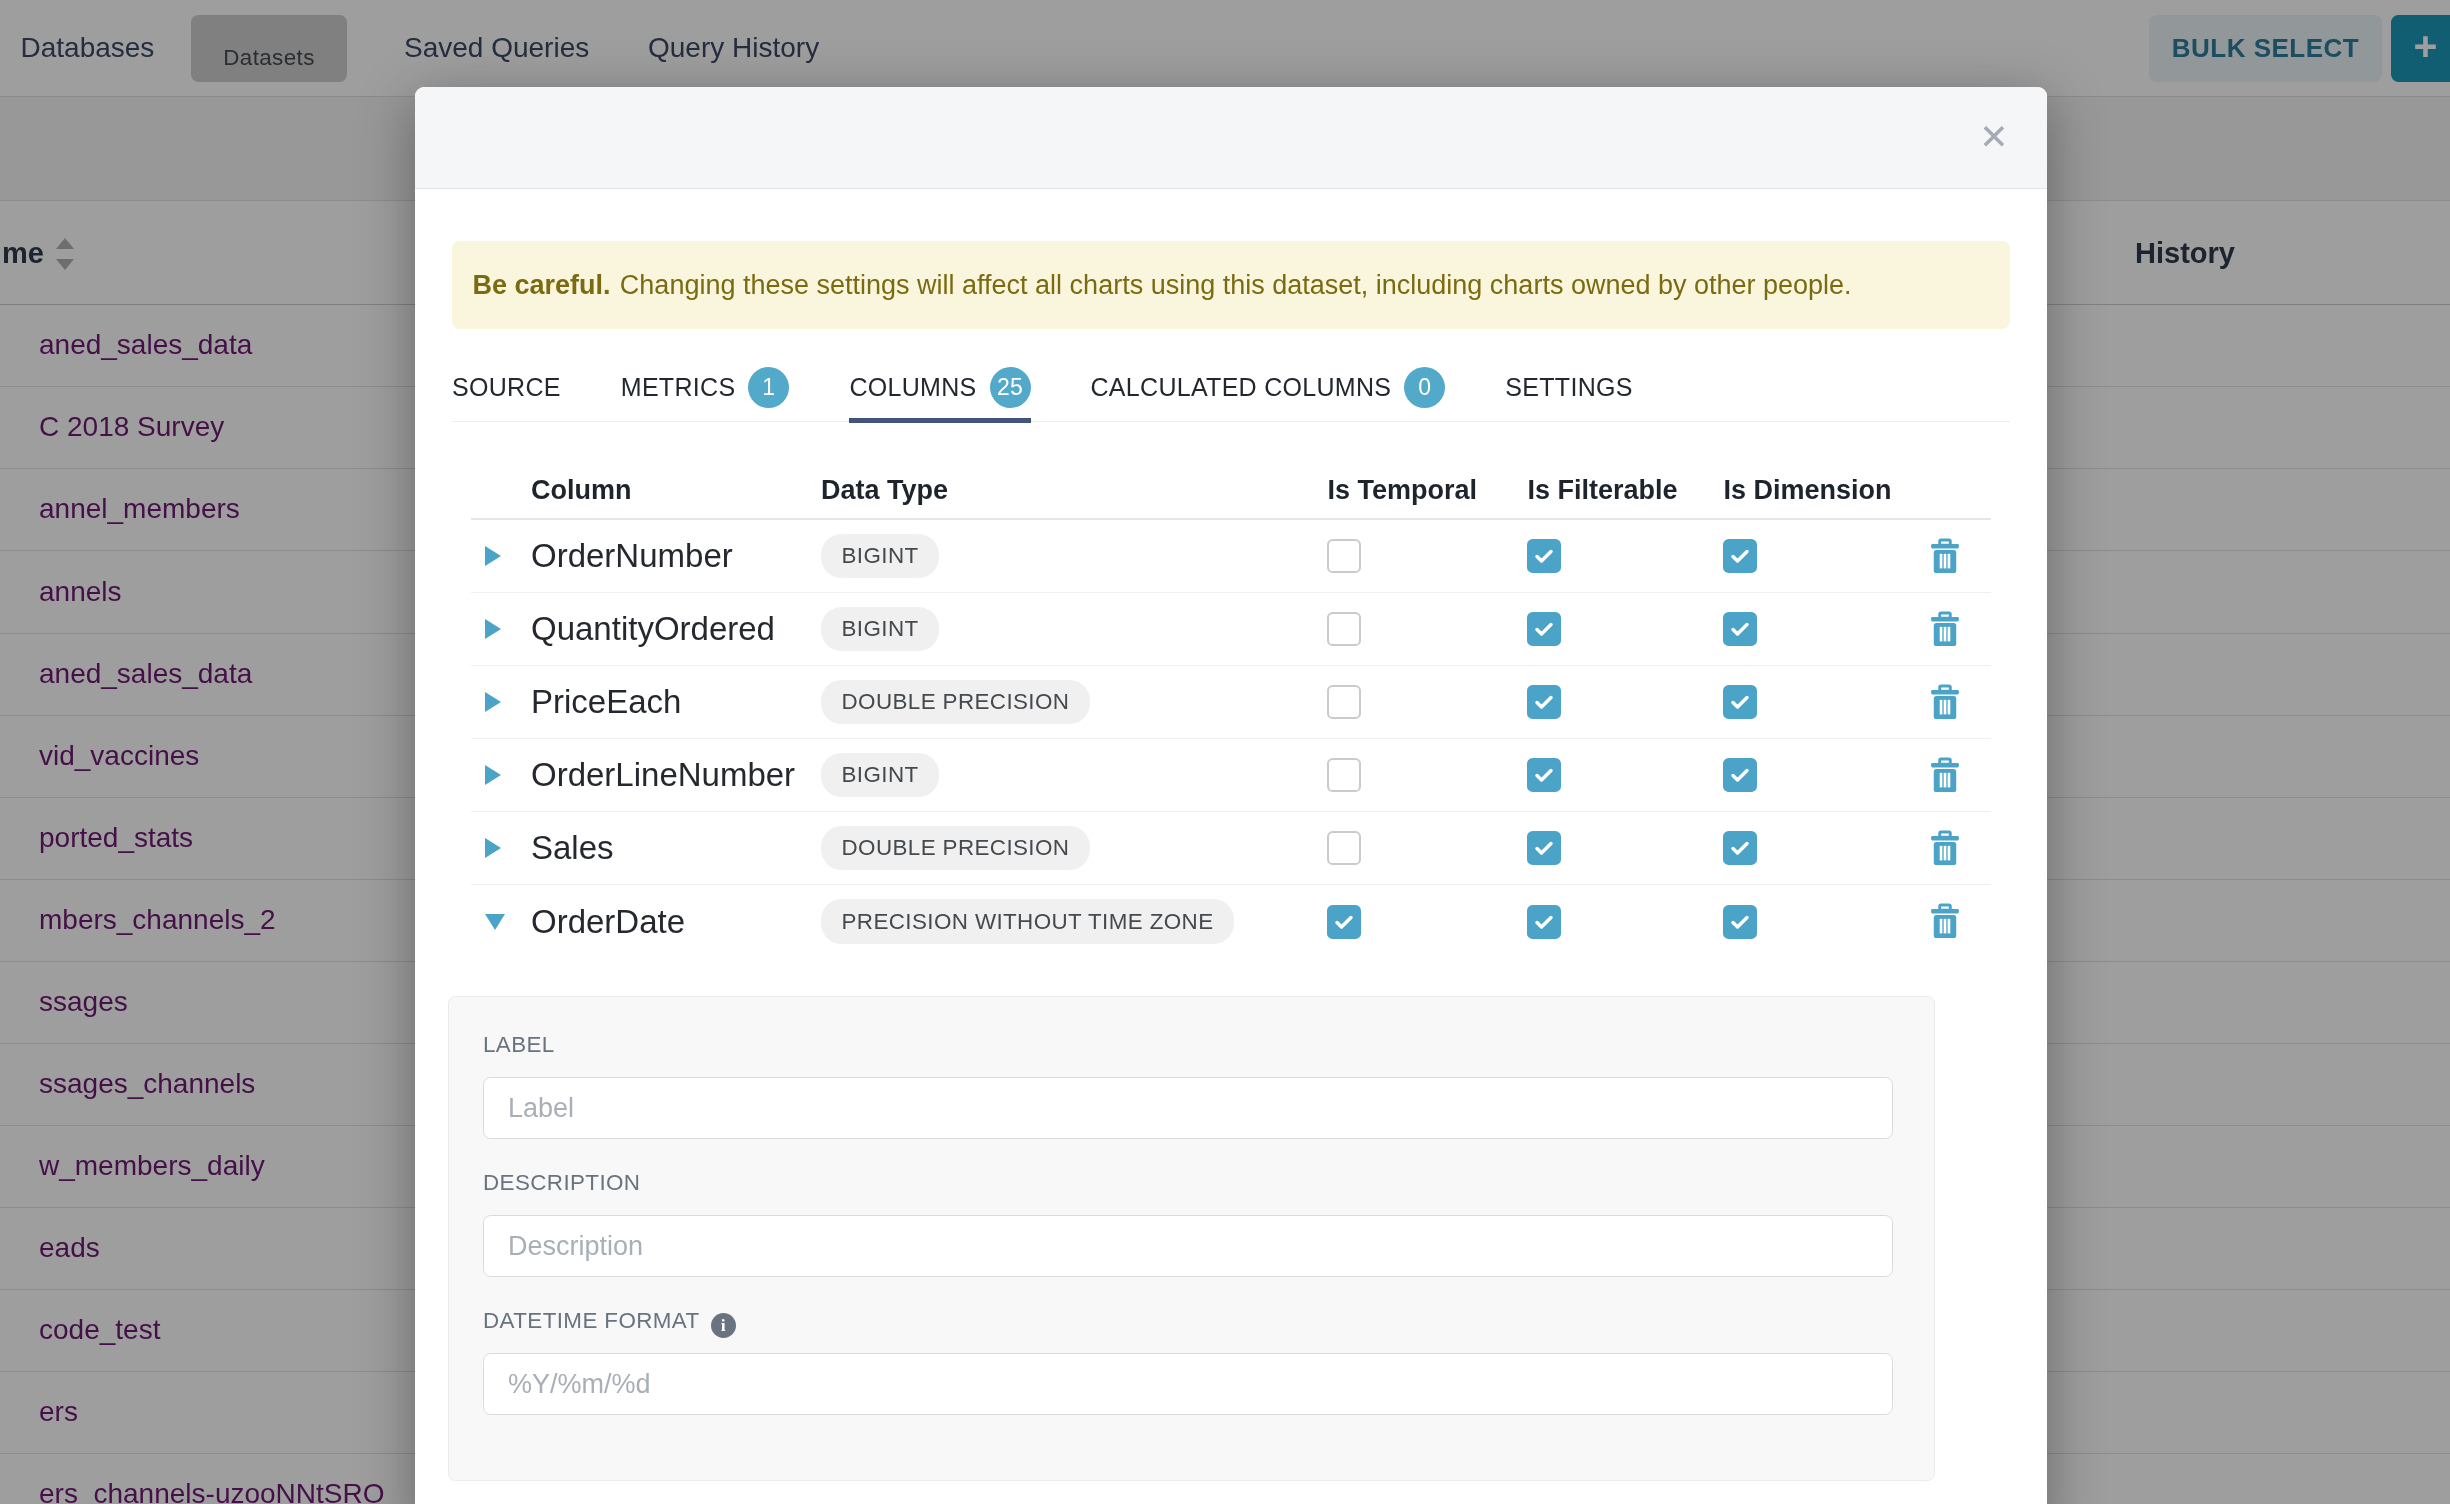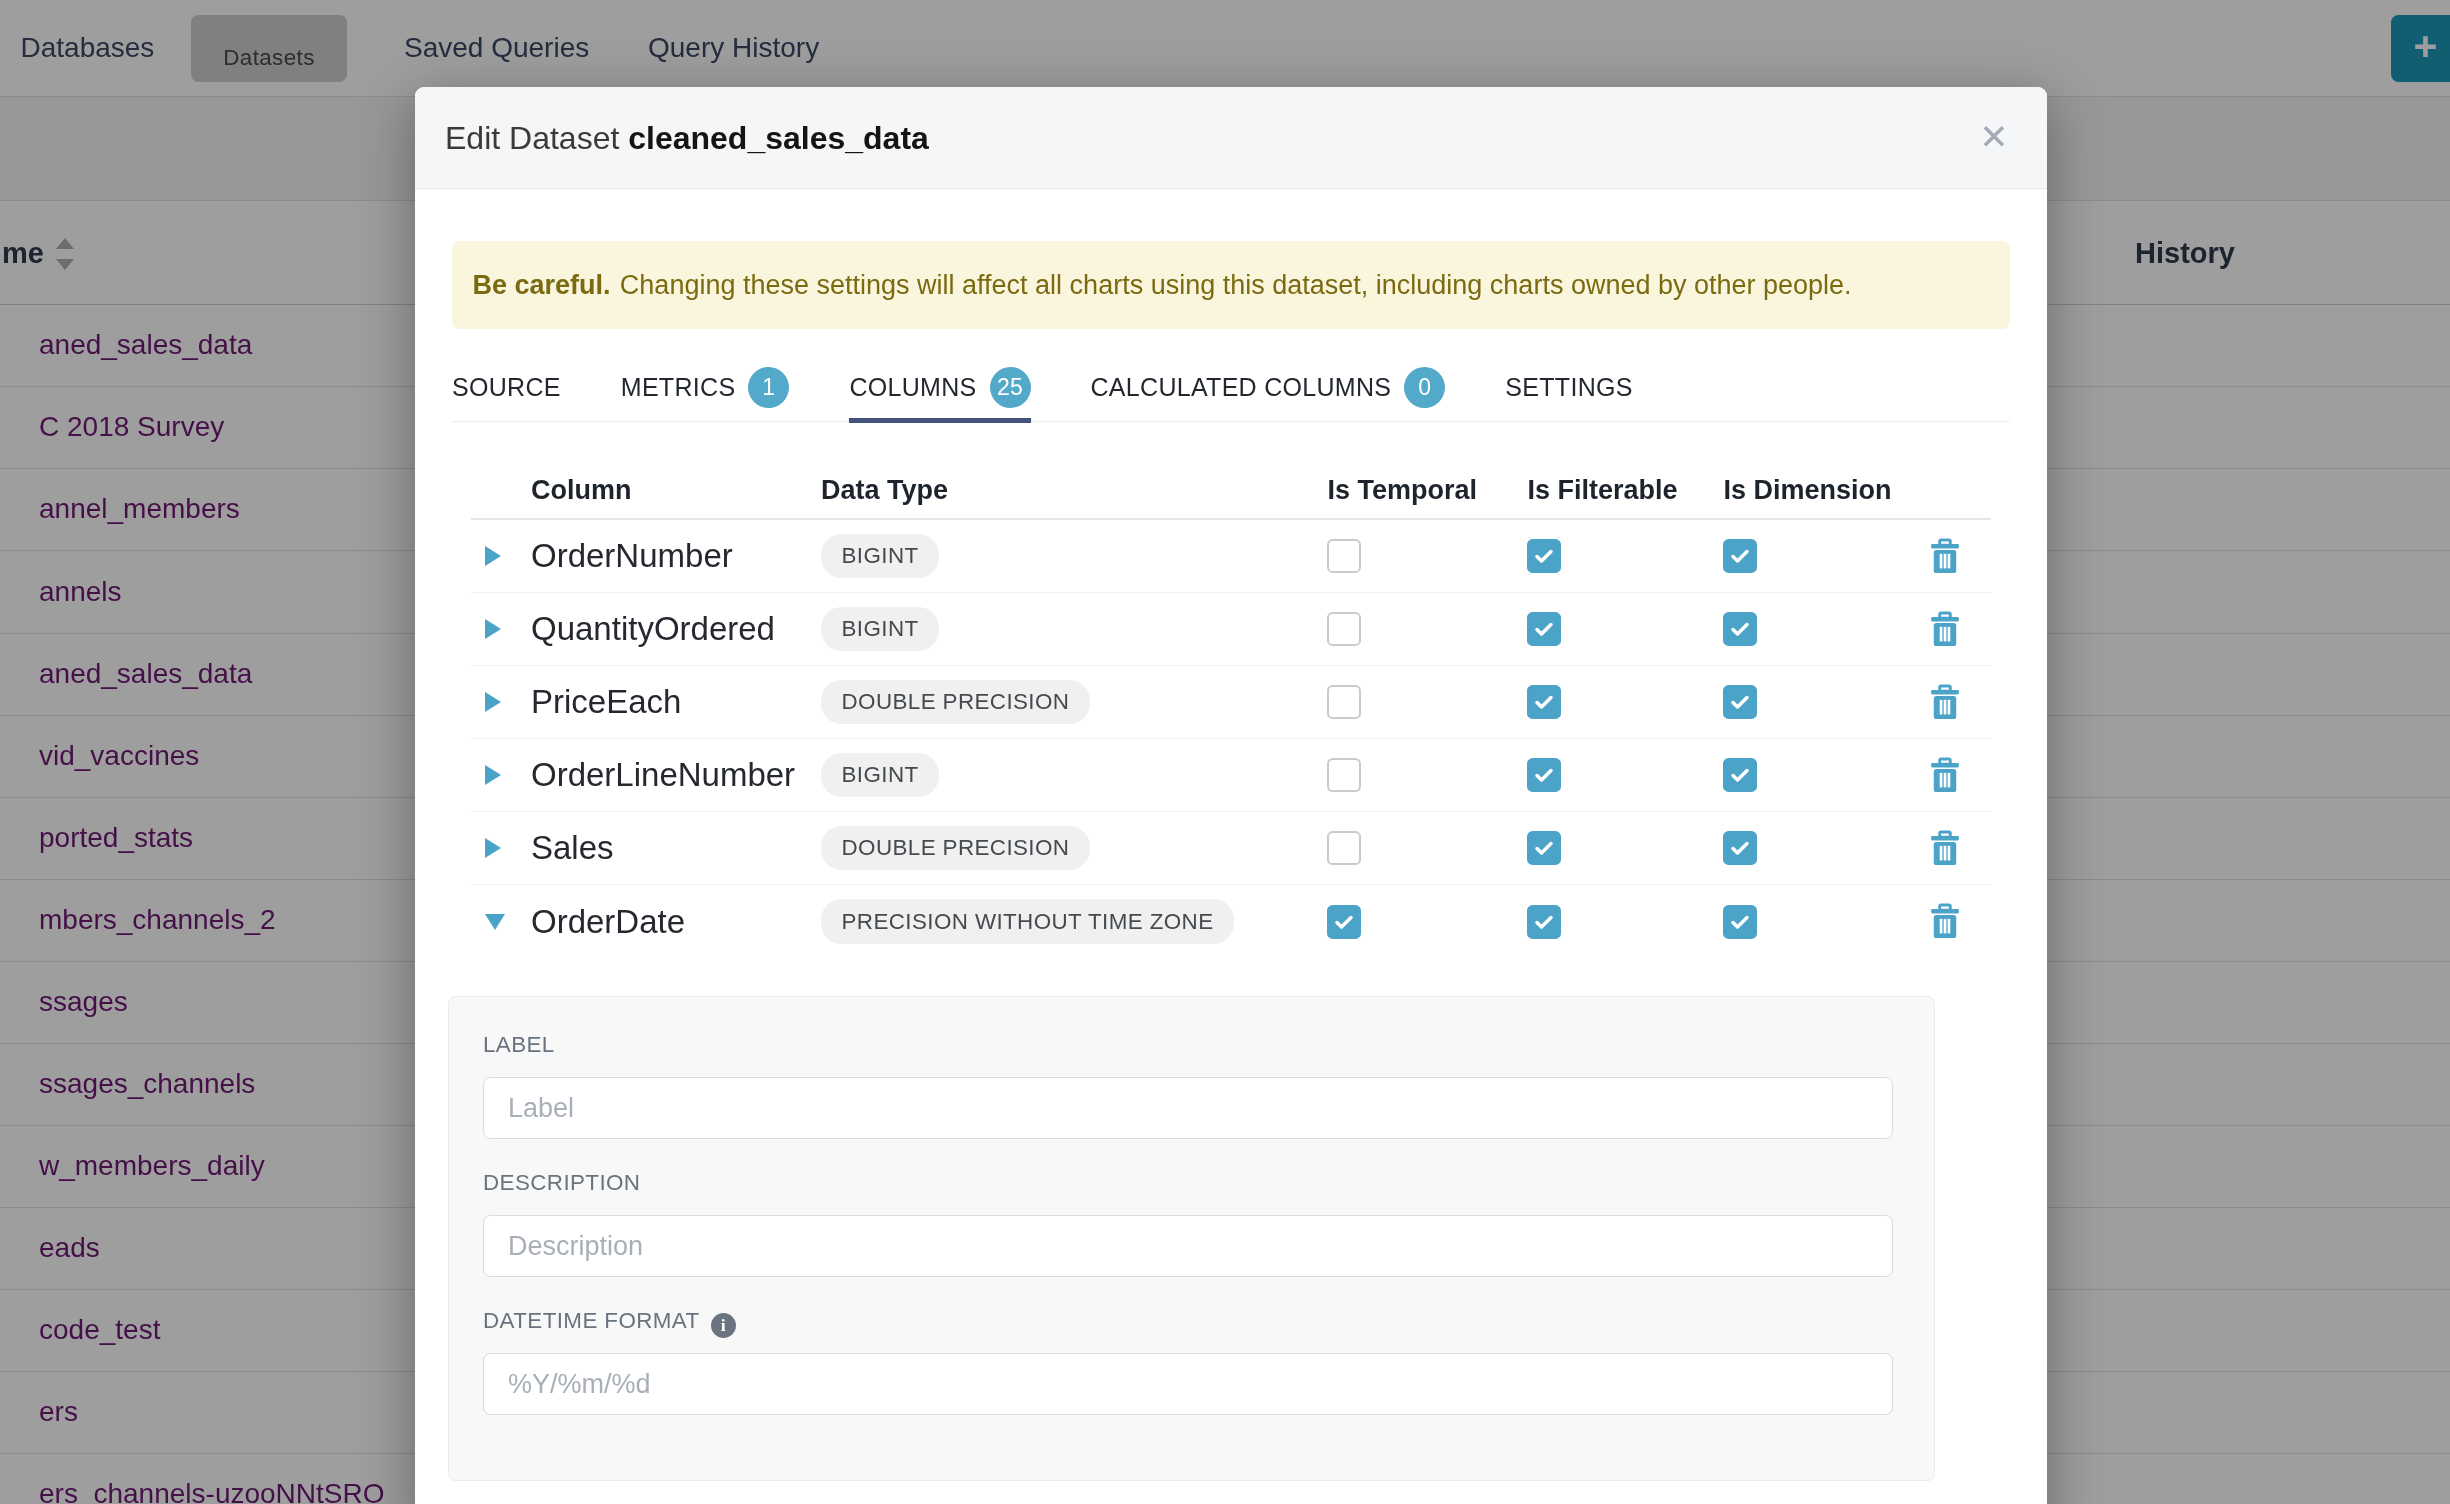--- a/index.html
+++ b/index.html
@@ -89,20 +89,21 @@
 
 <div class="stage">
 
   <div class="bg-page">
 
     <div class="navbar">
       <span class="nav-item" style="left:20.5px;">Databases</span>
       <span class="nav-item pill" style="left:191px; width:156px;">Datasets</span>
       <span class="nav-item" style="left:404px;">Saved Queries</span>
       <span class="nav-item" style="left:648px;">Query History</span>
+      <span class="bulk-btn">BULK SELECT</span>
       <span class="plus-btn"><span>+</span></span>
     </div>
 
     <div class="filterbar">
       <span class="caret-dn lone-caret"></span>
       <span class="db-label">Database:</span>
       <span class="db-value">examples</span>
       <span class="caret-dn db-caret" style="border-left-width:9.3px;border-right-width:9.3px;border-top-width:11.2px;"></span>
     </div>
 
@@ -131,23 +132,20 @@
       <div class="bg-row" style="top:1171px;"><a>ers</a></div>
       <div class="bg-row" style="top:1253px;"><a>ers_channels-uzooNNtSRO</a></div>
     </div>
   </div>
 
   <div class="backdrop"></div>
 
   <div class="modal">
 
     <div class="m-header">
-      <span class="m-title">
-        <span>Edit Dataset</span>&nbsp;<b>cleaned_sales_data</b>
-      </span>
       <span class="m-close">✕</span>
     </div>
 
     <div class="m-banner">
       <b>Be careful.</b>
       <span>Changing these settings will affect all charts using this dataset, including charts owned by other people.</span>
     </div>
 
     <div class="m-tabs">
       <div class="tab">

